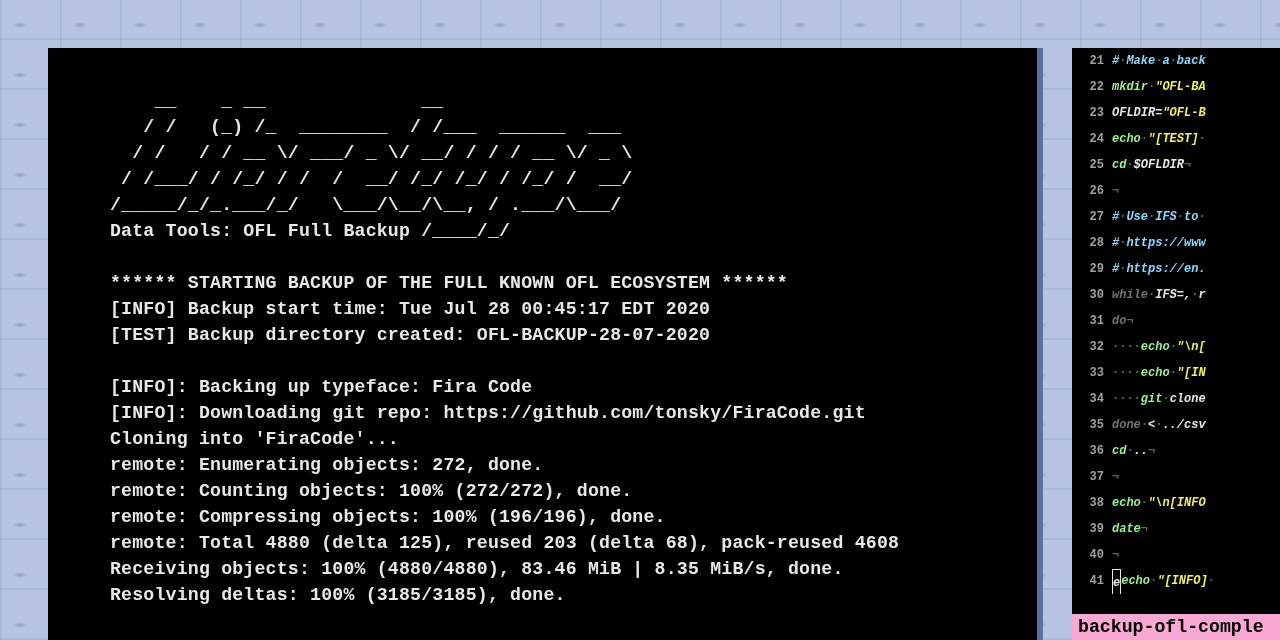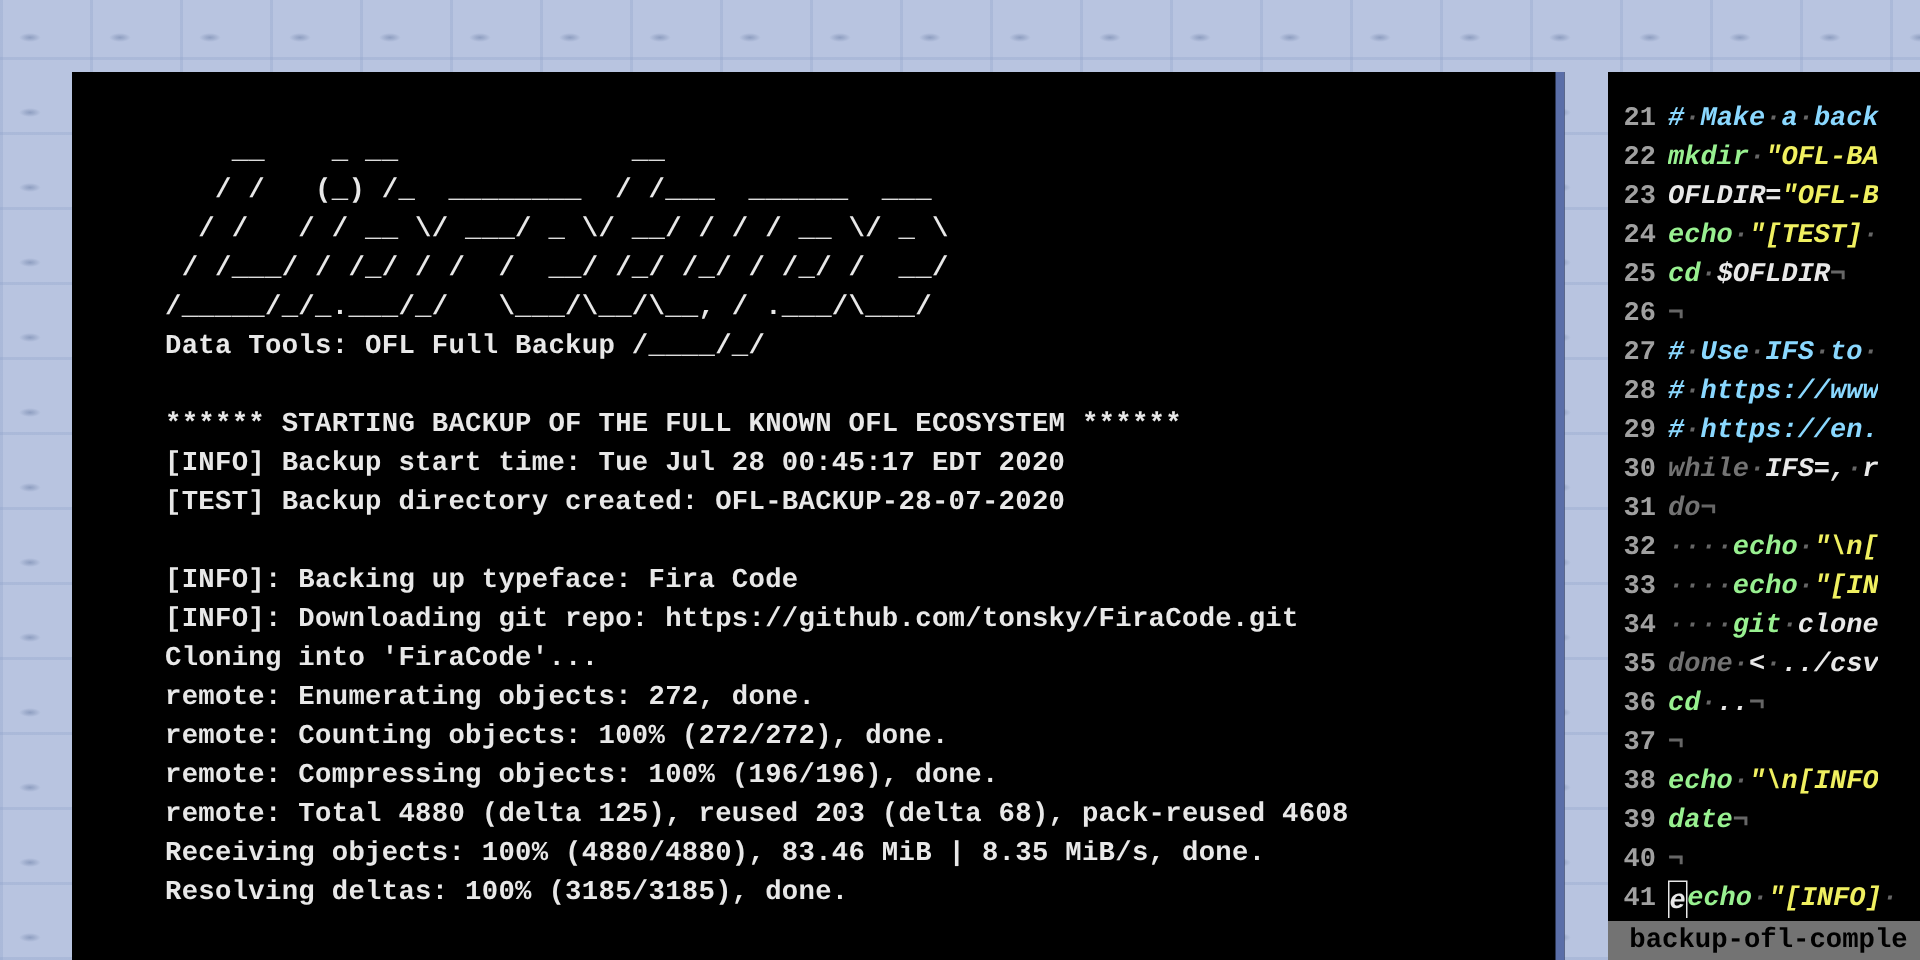--- a/index.html
+++ b/index.html
@@ -66,23 +66,22 @@
     position: absolute;
     left: 1072px;
     top: 48px;
     width: 208px;
     height: 592px;
     background: #000;
     overflow: hidden;
   }
 
   .editor-content {
-    padding-top: 18px;
     font-family: "Courier New", monospace;
-    font-size: 18px;
+    font-size: 12px;
     line-height: 26px;
     font-weight: bold;
     white-space: pre;
   }
 
   .ed-line {
     display: flex;
     height: 26px;
   }
   .ed-gutter {
@@ -104,30 +103,29 @@
   .tok-kw  { color: #737373; }
   .tok-ws  { color: #666; }
   .tok-com { color: #8ad8ff; }
 
   .editor-status {
     position: absolute;
     left: 0;
     right: 0;
     bottom: 0;
     height: 26px;
-    background: #737373;
+    background: #f9a8d4;
     color: #000;
     font-family: "Courier New", monospace;
     font-size: 18.2px;
     line-height: 26px;
     font-weight: bold;
     padding-left: 6px;
     white-space: pre;
     overflow: hidden;
-    text-align: center;
   }
 
   .cursor-box {
     display: inline-block;
     border: 1px solid #e8e8e8;
     width: 10px;
     height: 20px;
     vertical-align: -2px;
   }
 </style>

